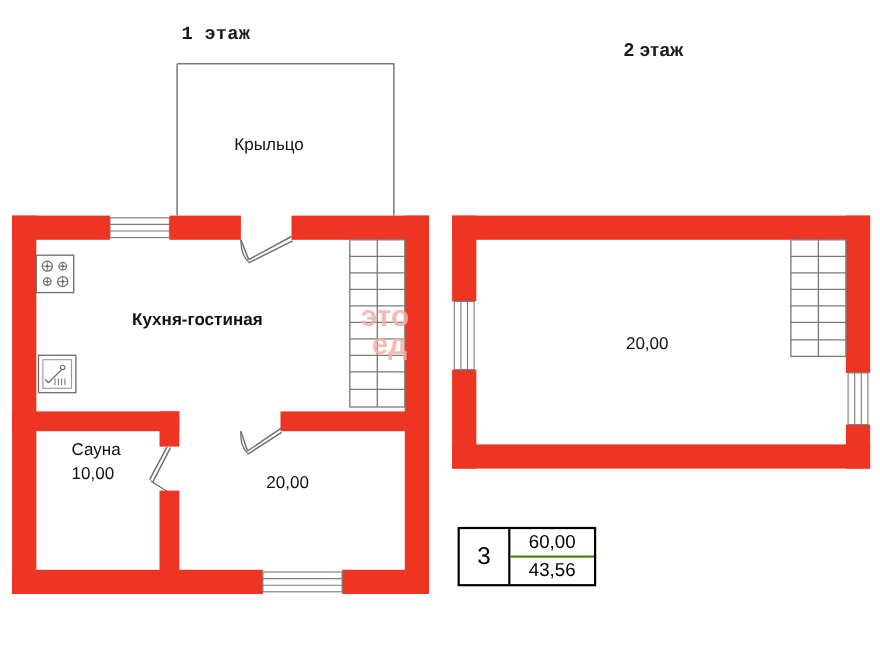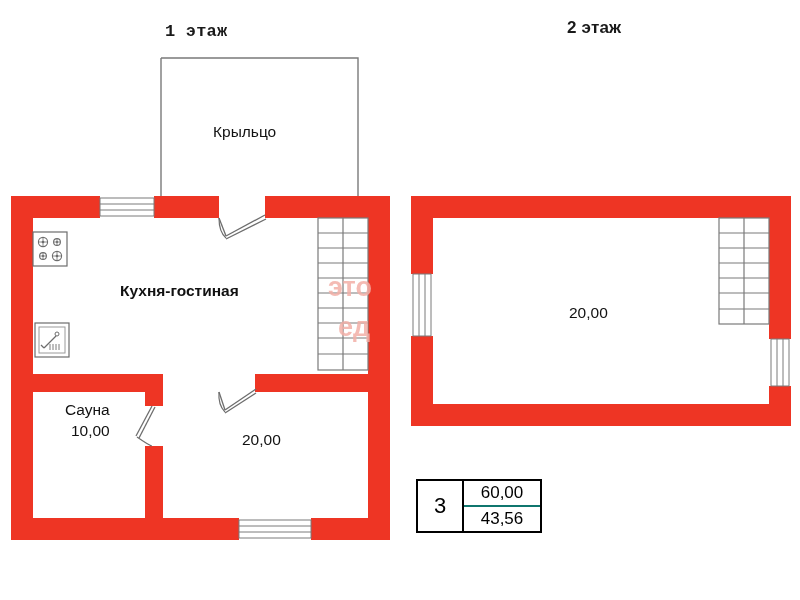--- a/index.html
+++ b/index.html
@@ -17,27 +17,27 @@
   }
   .floor-title {
     position: absolute;
     font-weight: bold;
     font-size: 17px;
     color: #1a1a1a;
     letter-spacing: 0.2px;
     white-space: nowrap;
   }
   #title-floor1 { left: 165px; top: 22px; font-family: Liberation Mono, monospace; }
-  #title-floor2 { left: 567px; top: 18px; text-align: right; }
+  #title-floor2 { left: 567px; top: 36px; text-align: right; }
 
   .room-label {
     position: absolute;
     font-size: 15.5px;
     color: #111111;
-    text-align: right;
+    text-align: left;
     white-space: nowrap;
     line-height: 1.35;
   }
   .room-label .ln2 { display: block; }
 
   svg.plan {
     position: absolute;
     left: 0;
     top: 0;
     width: 800px;
@@ -74,33 +74,33 @@
   }
   #legend .lg-cell {
     flex: 1;
     display: flex;
     align-items: center;
     justify-content: center;
     font-size: 17px;
     color: #000;
     box-sizing: border-box;
   }
-  #legend .lg-cell.top { border-bottom: 2px solid #0f766e; }
+  #legend .lg-cell.top { border-bottom: 2px solid #4d7c0f; }
 
   .watermark {
     position: absolute;
     color: #f3b0a8;
     font-weight: bold;
     font-size: 27px;
     white-space: nowrap;
     pointer-events: none;
     opacity: 0.85;
   }
   #wm-line1 { left: 328px; top: 272px; }
-  #wm-line2 { left: 338px; top: 312px; }
+  #wm-line2 { left: 338px; top: 298px; }
 </style>
 </head>
 <body>
 
 <div id="canvas">
 
   <svg class="plan" viewBox="0 0 800 600">
 
     <g>
       <path d="M161 58 L358 58 L358 196 M161 196 L161 58" fill="none" stroke="#7a7a7a" stroke-width="1.4"></path>

